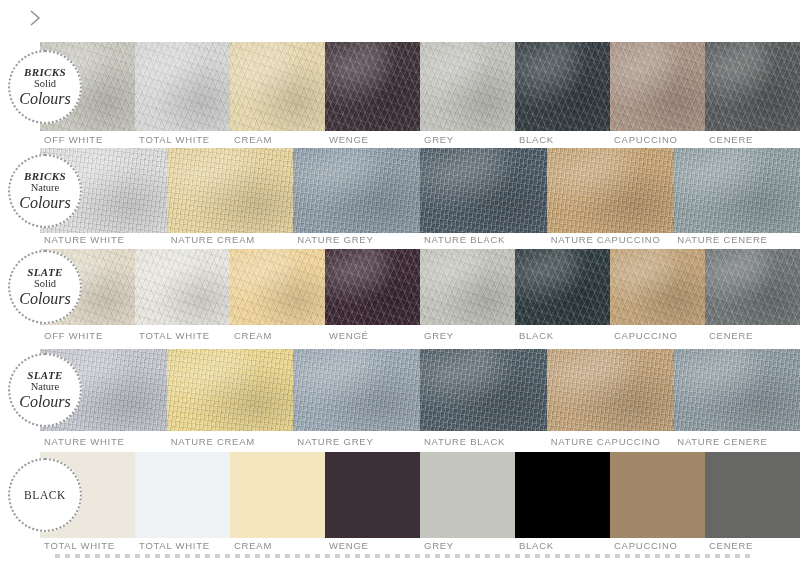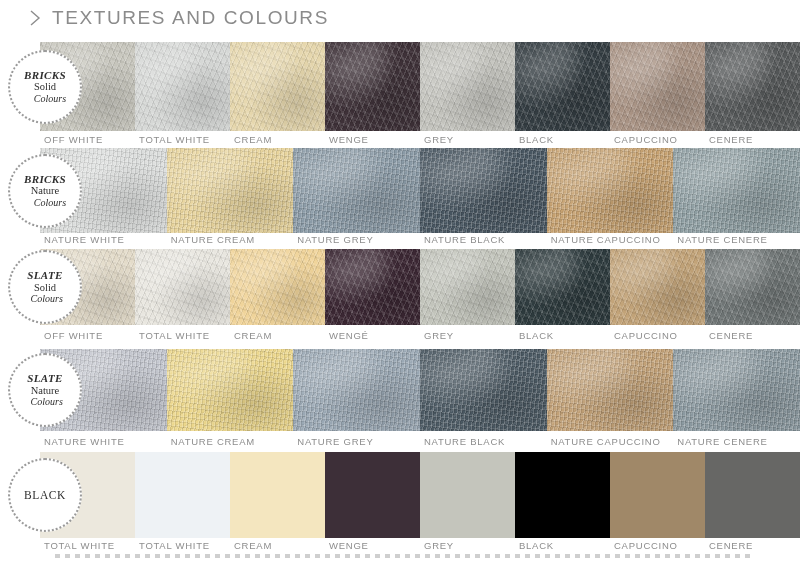--- a/index.html
+++ b/index.html
@@ -87,21 +87,21 @@
     box-sizing:border-box;
     z-index:5;
   }
   .badge-inner{
     font-family:"Liberation Serif", serif;
     line-height:1.12;
     color:#2e2e2e;
   }
   .badge-l1{display:block;font-size:11px;font-style:italic;font-weight:700;letter-spacing:.4px;}
   .badge-l2{display:block;font-size:10.5px;}
-  .badge-l3{display:block;font-size:10px;font-style:italic;text-align:right;}
+  .badge-l3{display:block;font-size:16px;font-style:italic;}
   .badge.single .badge-l1{font-size:11.5px;font-style:normal;font-weight:400;letter-spacing:.6px;}
 
   
   .watermark{
     position:absolute;right:0;bottom:18px;
     padding:2px 6px 3px 8px;
     background:rgba(40,38,36,.62);
     color:#ffffff;
     font-size:12.5px;font-weight:700;
     letter-spacing:.2px;white-space:nowrap;
@@ -117,21 +117,20 @@
 </style>
 </head>
 <body>
 
 <div class="page">
 
   <div class="header">
     <svg class="chev" viewBox="0 0 14 18" aria-hidden="true">
       <path d="M3 2 L11 9 L3 16" fill="none" stroke="currentColor" stroke-width="1.4"></path>
     </svg>
-    <span class="header-title">TEXTURES AND COLOURS</span>
   </div>
 
   <div id="rows-host">
       <div class="row" style="top: 0px;">
         <div class="strip" style="top: 42px; height: 89px;">
           <div class="sw tex" title="OFF WHITE" style="width: 95px; height: 89px; background: rgb(201, 200, 191);"></div>
           <div class="sw tex" title="TOTAL WHITE" style="width: 95px; height: 89px; background: rgb(214, 216, 214);"></div>
           <div class="sw tex" title="CREAM" style="width: 95px; height: 89px; background: rgb(230, 215, 173);"></div>
           <div class="sw tex" title="WENGE" style="width: 95px; height: 89px; background: rgb(62, 49, 56);"></div>
           <div class="sw tex" title="GREY" style="width: 95px; height: 89px; background: rgb(195, 195, 189);"></div>

